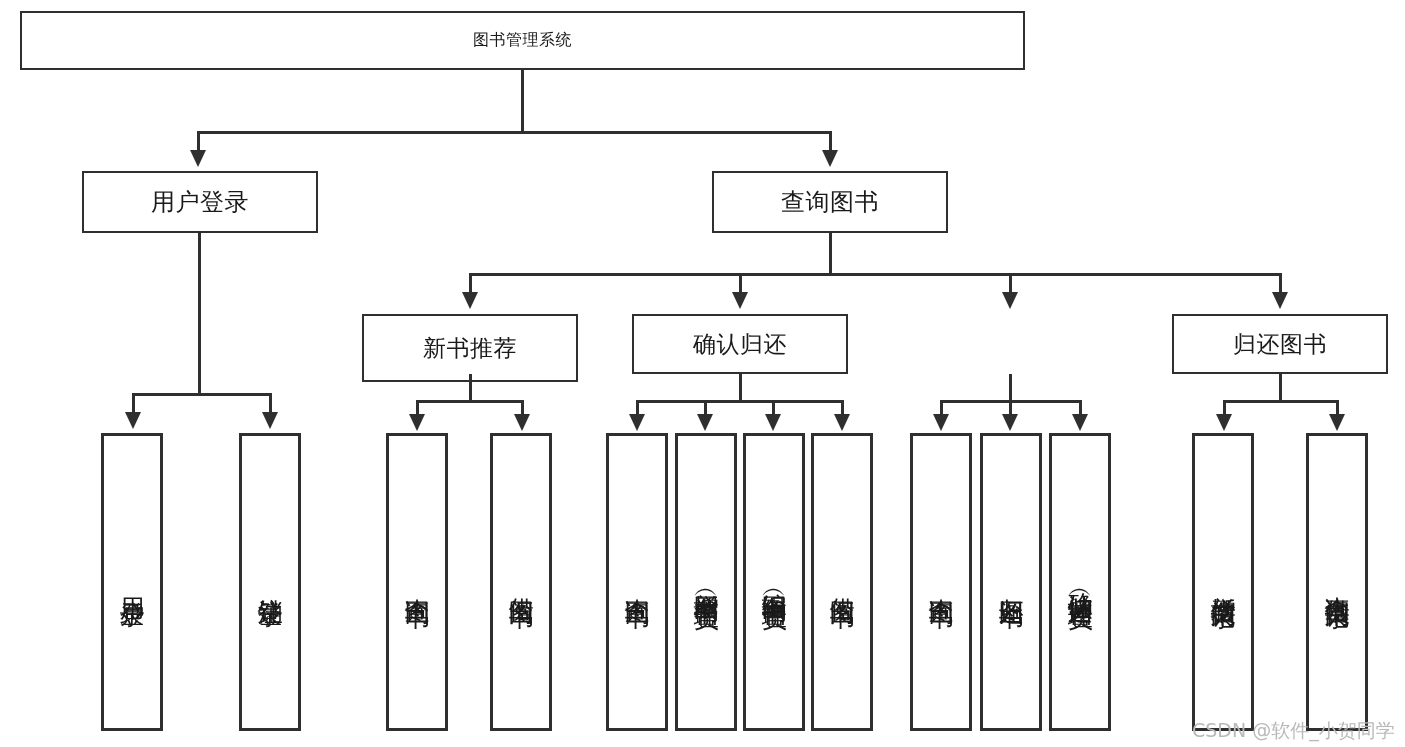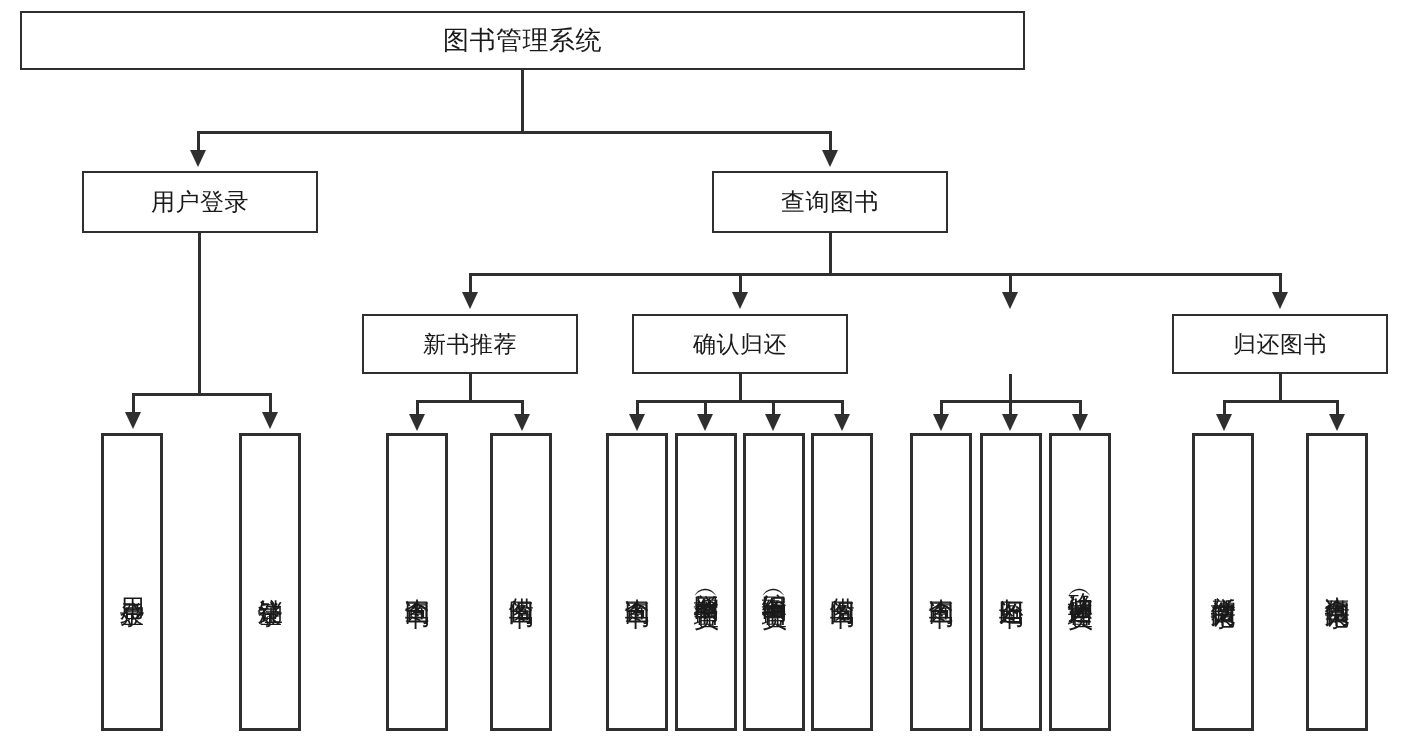--- a/index.html
+++ b/index.html
@@ -28,21 +28,21 @@
     align-items: center;
     justify-content: center;
     color: #1a1a1a;
   }
   .node-label {
     display: block;
     white-space: nowrap;
     letter-spacing: 0.5px;
   }
   
-  .node.root .node-label { font-size: 26px; }
+  .node.root .node-label { font-size: 16px; }
   
   .node.h2 .node-label { font-size: 24px; }
   .node.h3 .node-label { font-size: 23px; }
 
   
   .node.leaf {
     border-width: 3px;
     align-items: center;
     justify-content: center;
   }
@@ -119,21 +119,21 @@
   <div class="hline" style="left:470px; top:273px; width:811px; height:2.5px;"></div>
   <div class="vline" style="left:469px; top:273px; height:22px;"></div>
   <div class="arrow" style="left:462px; top:292px;"></div>
   <div class="vline" style="left:739px; top:273px; height:22px;"></div>
   <div class="arrow" style="left:732px; top:292px;"></div>
   <div class="vline" style="left:1009px; top:273px; height:22px;"></div>
   <div class="arrow" style="left:1002px; top:292px;"></div>
   <div class="vline" style="left:1279px; top:273px; height:22px;"></div>
   <div class="arrow" style="left:1272px; top:292px;"></div>
 
-  <div class="node h3" style="left:362px; top:314px; width:216px; height:60px;text-align:center;">
+  <div class="node h3" style="left:362px; top:314px; width:216px; height:68px;text-align:center;">
     <span class="node-label">新书推荐</span>
   </div>
   <div class="node h3" style="left:632px; top:314px; width:216px; height:60px;">
     <span class="node-label">确认归还</span>
   </div>
   <div class="node h3" style="left:1172px; top:314px; width:216px; height:60px;">
     <span class="node-label">归还图书</span>
   </div>
 
   <div class="vline" style="left:469px; top:374px; height:28px;"></div>
@@ -207,14 +207,15 @@
     <span class="node-label">确认归还（管理员）</span>
   </div>
 
   <div class="node leaf" style="left:1192px; top:433px; width:62px; height:298px;">
     <span class="node-label">新增借阅记录</span>
   </div>
   <div class="node leaf" style="left:1306px; top:433px; width:62px; height:298px;">
     <span class="node-label">查询借阅记录</span>
   </div>
 
+  <div class="watermark" style="left:1192px; top:718px;">CSDN @软件_小贺同学</div>
 
 </div>
 
 </body></html>

